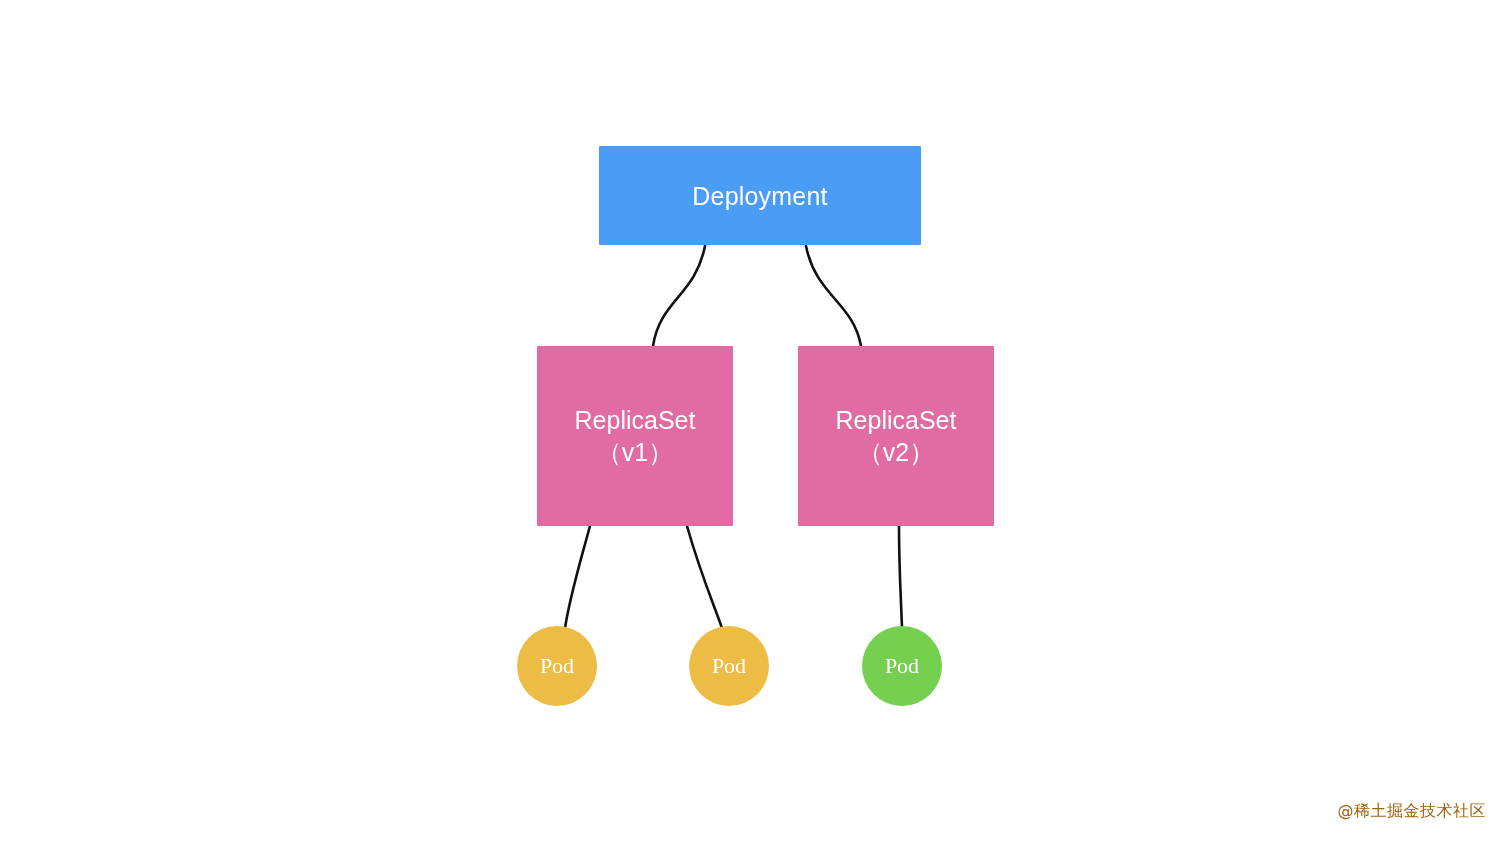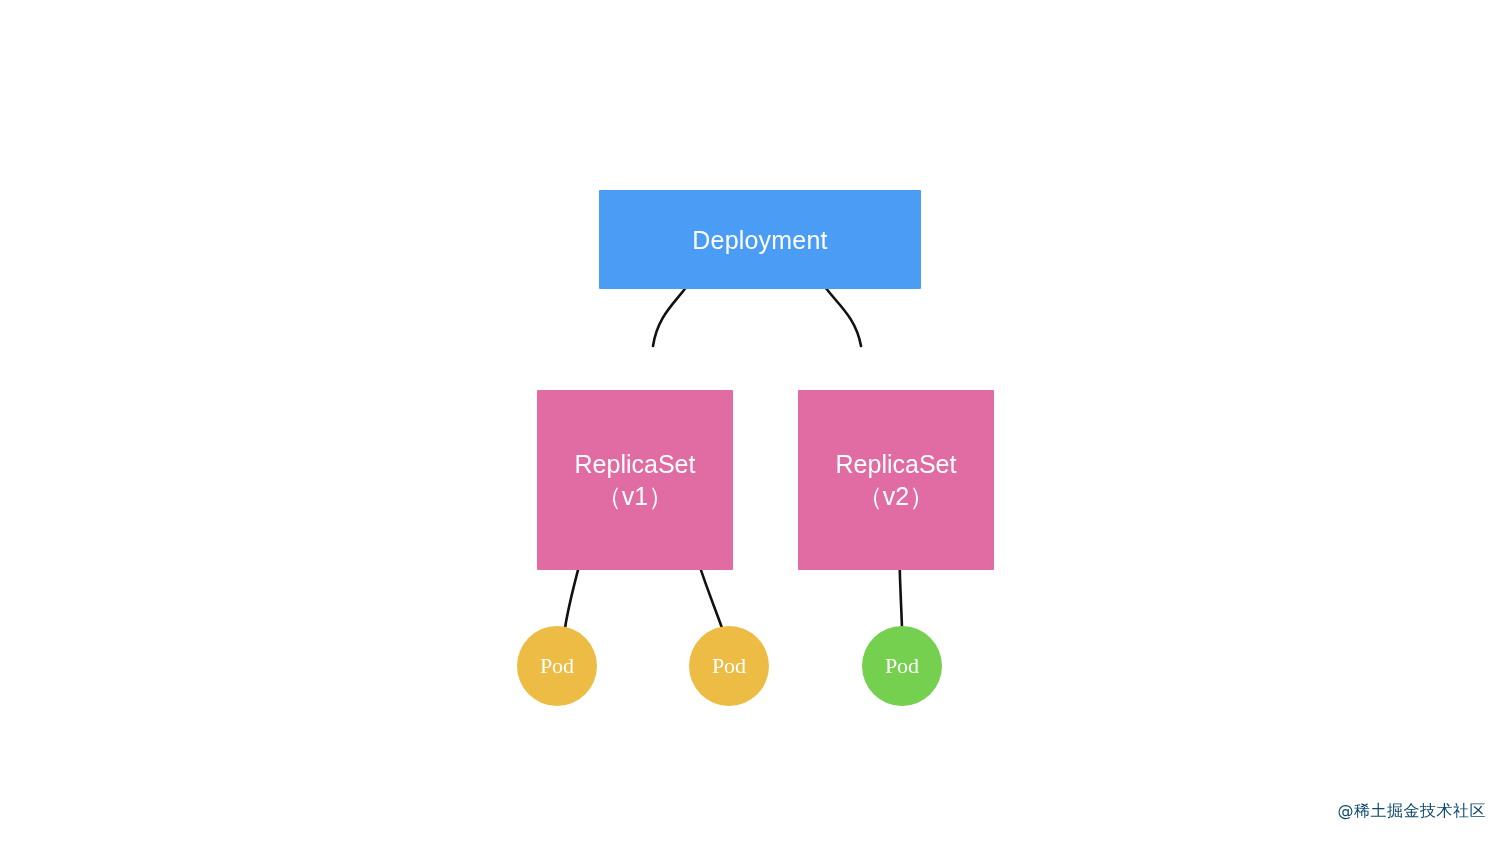--- a/index.html
+++ b/index.html
@@ -32,21 +32,21 @@
   .node {
     position: absolute;
     display: flex;
     align-items: center;
     justify-content: center;
     text-align: center;
     color: #ffffff;
     box-sizing: border-box;
     line-height: 1.28;
   }
-  .node-rect { border-radius: 1px; margin-top: 44px; }
+  .node-rect { border-radius: 1px; }
   .node-circle { border-radius: 50%; }
 
   
   #node-deployment {
     left: 599px;
     top: 146px;
     width: 322px;
     height: 99px;
     background: #4a9cf5;
     font-size: 25px;
@@ -84,21 +84,21 @@
   #node-pod-1 { left: 517px; top: 626px; background: #edbc44; }
   #node-pod-2 { left: 689px; top: 626px; background: #edbc44; }
   #node-pod-3 { left: 862px; top: 626px; background: #74d04e; }
 
   
   #watermark {
     position: absolute;
     right: 26px;
     bottom: 29px;
     font-size: 16px;
-    color: #0c4a6e;
+    color: #a16207;
     font-family: "DejaVu Sans", "Liberation Sans", sans-serif;
     letter-spacing: 0.5px;
     white-space: nowrap;
     user-select: none;
   }
 </style>
 </head>
 <body>
 
 <div id="canvas">

